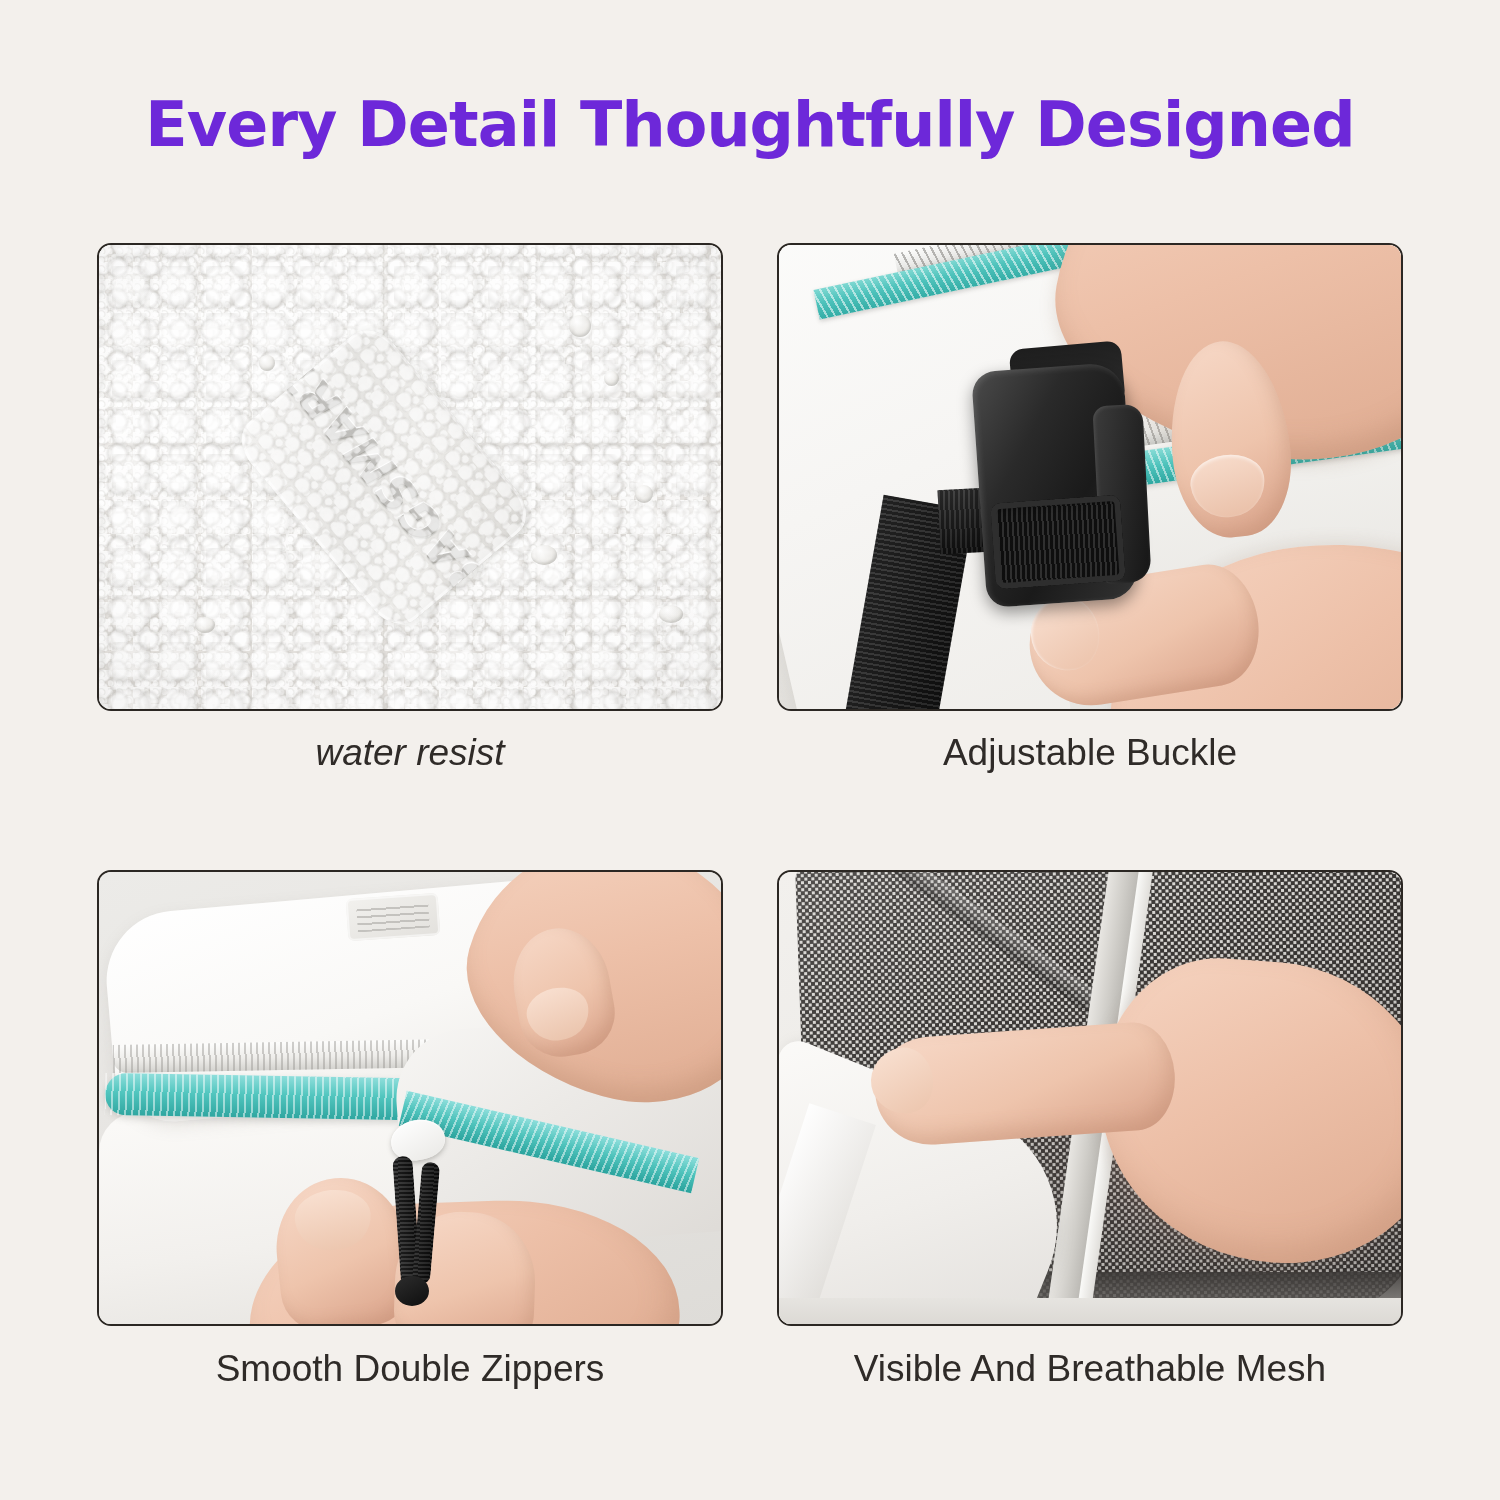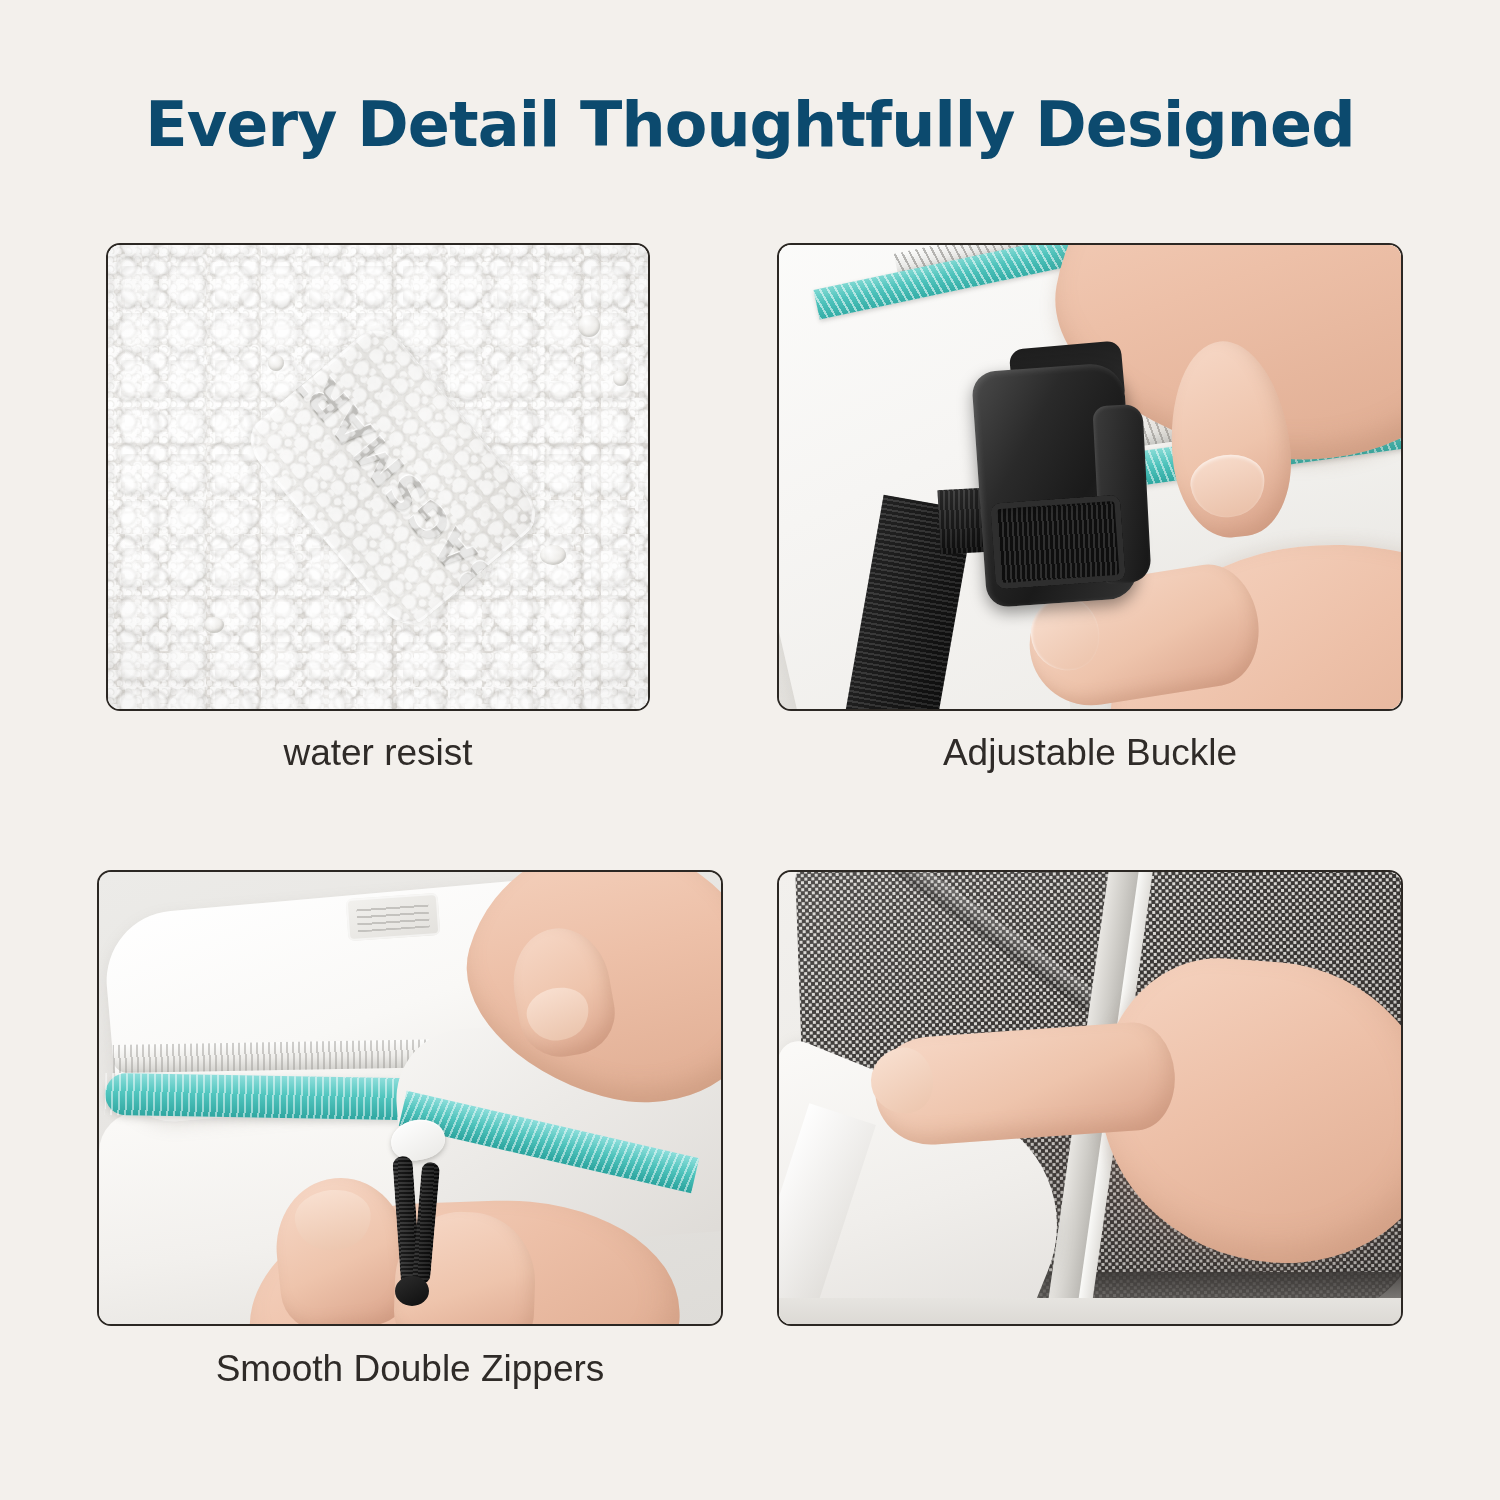--- a/index.html
+++ b/index.html
@@ -19,34 +19,34 @@
 
   
   .page-title {
     position:absolute;
     left:0; top:88px;
     width:1500px;
     text-align:center;
     font-size:62px;
     font-weight:bold;
     letter-spacing:-0.9px;
-    color:#0c4a6e;
+    color:#6d28d9;
     font-family:"DejaVu Sans", sans-serif;
     white-space:nowrap;
   }
 
   
   .grid {
     position:absolute;
     left:97px; top:243px;
     width:1306px; height:1090px;
   }
 
   .cell { position:absolute; }
-  .cell-1 { left:9px;    top:0;    width:544px; height:468px; }
+  .cell-1 { left:0;    top:0;    width:626px; height:468px;font-style:italic; }
   .cell-2 { left:680px;top:0;    width:626px; height:468px; }
   .cell-3 { left:0;    top:627px;width:626px; height:456px; }
   .cell-4 { left:680px;top:627px;width:626px; height:456px; }
 
   .photo {
     position:absolute;
     left:0; top:0;
     width:100%;
     height:calc(100% - 0px);
     border:2px solid #2b2723;
@@ -710,16 +710,17 @@
         <div class="layer mh-mesh-bottom"></div>
         <div class="layer mh-binding"></div>
         <div class="layer mh-binding2"></div>
         <div class="layer mh-fabric-left"></div>
         <div class="layer mh-fabric-fold"></div>
         <div class="layer mh-bottom-strip"></div>
         <div class="layer mh-hand skin-a"></div>
         <div class="layer mh-finger skin-b"></div>
         <div class="layer mh-nail"></div>
       </div>
+      <div class="caption">Visible And Breathable Mesh</div>
     </div>
 
   </div>
 </div>
 
 </body></html>

